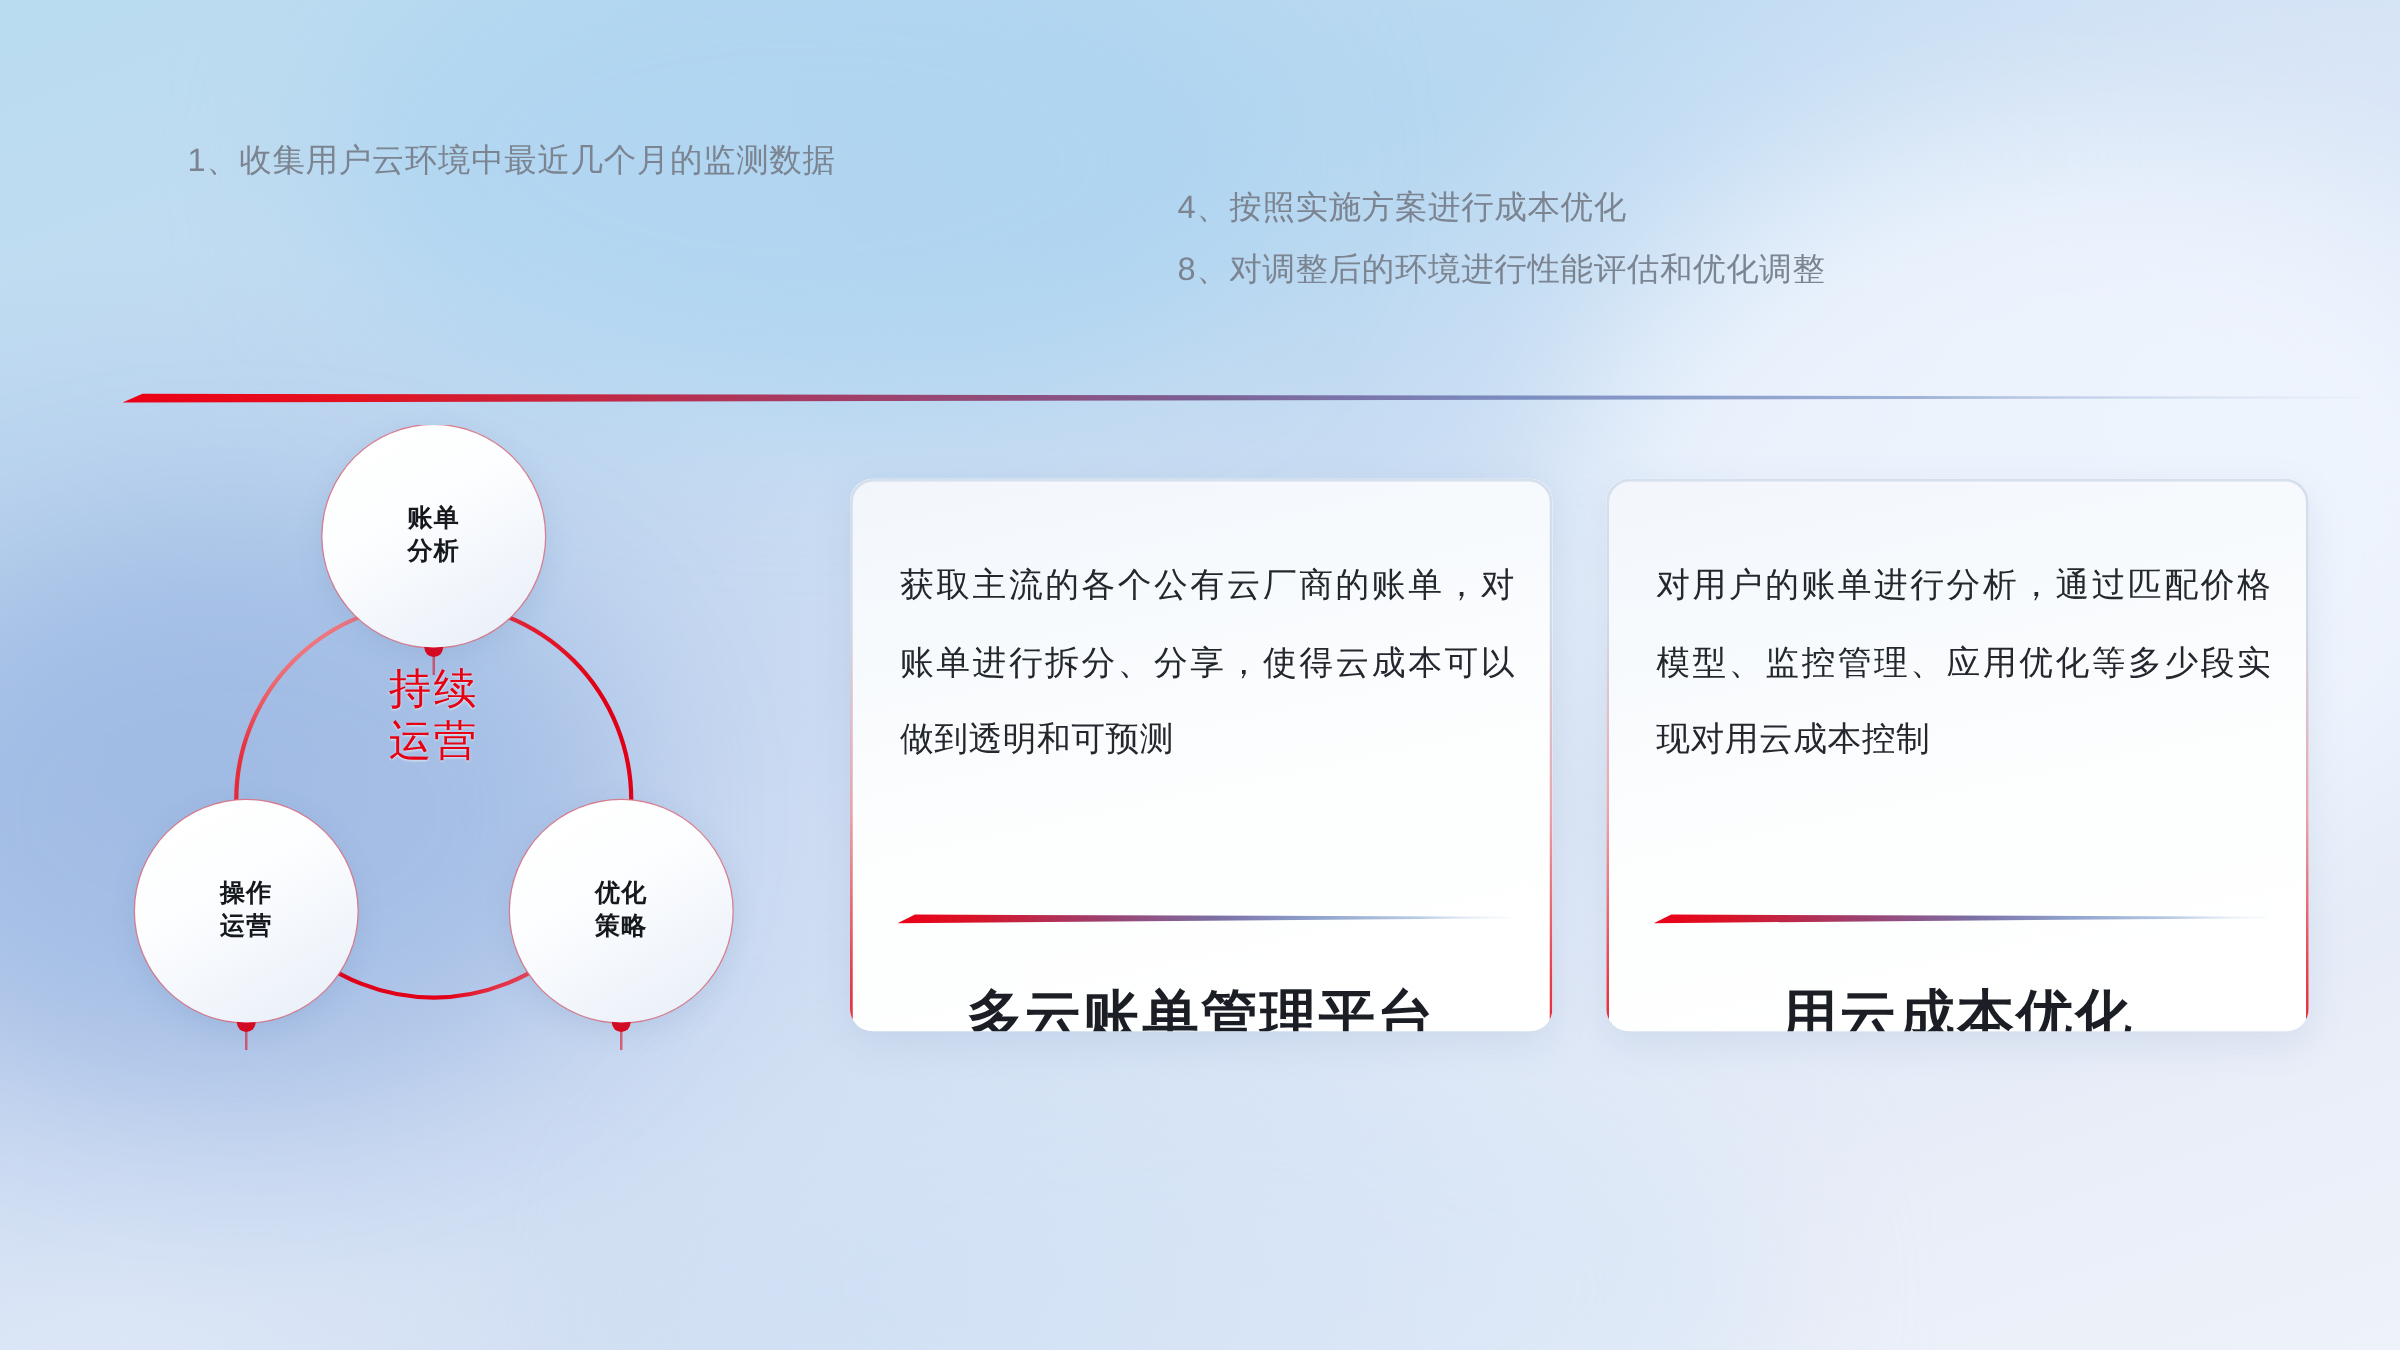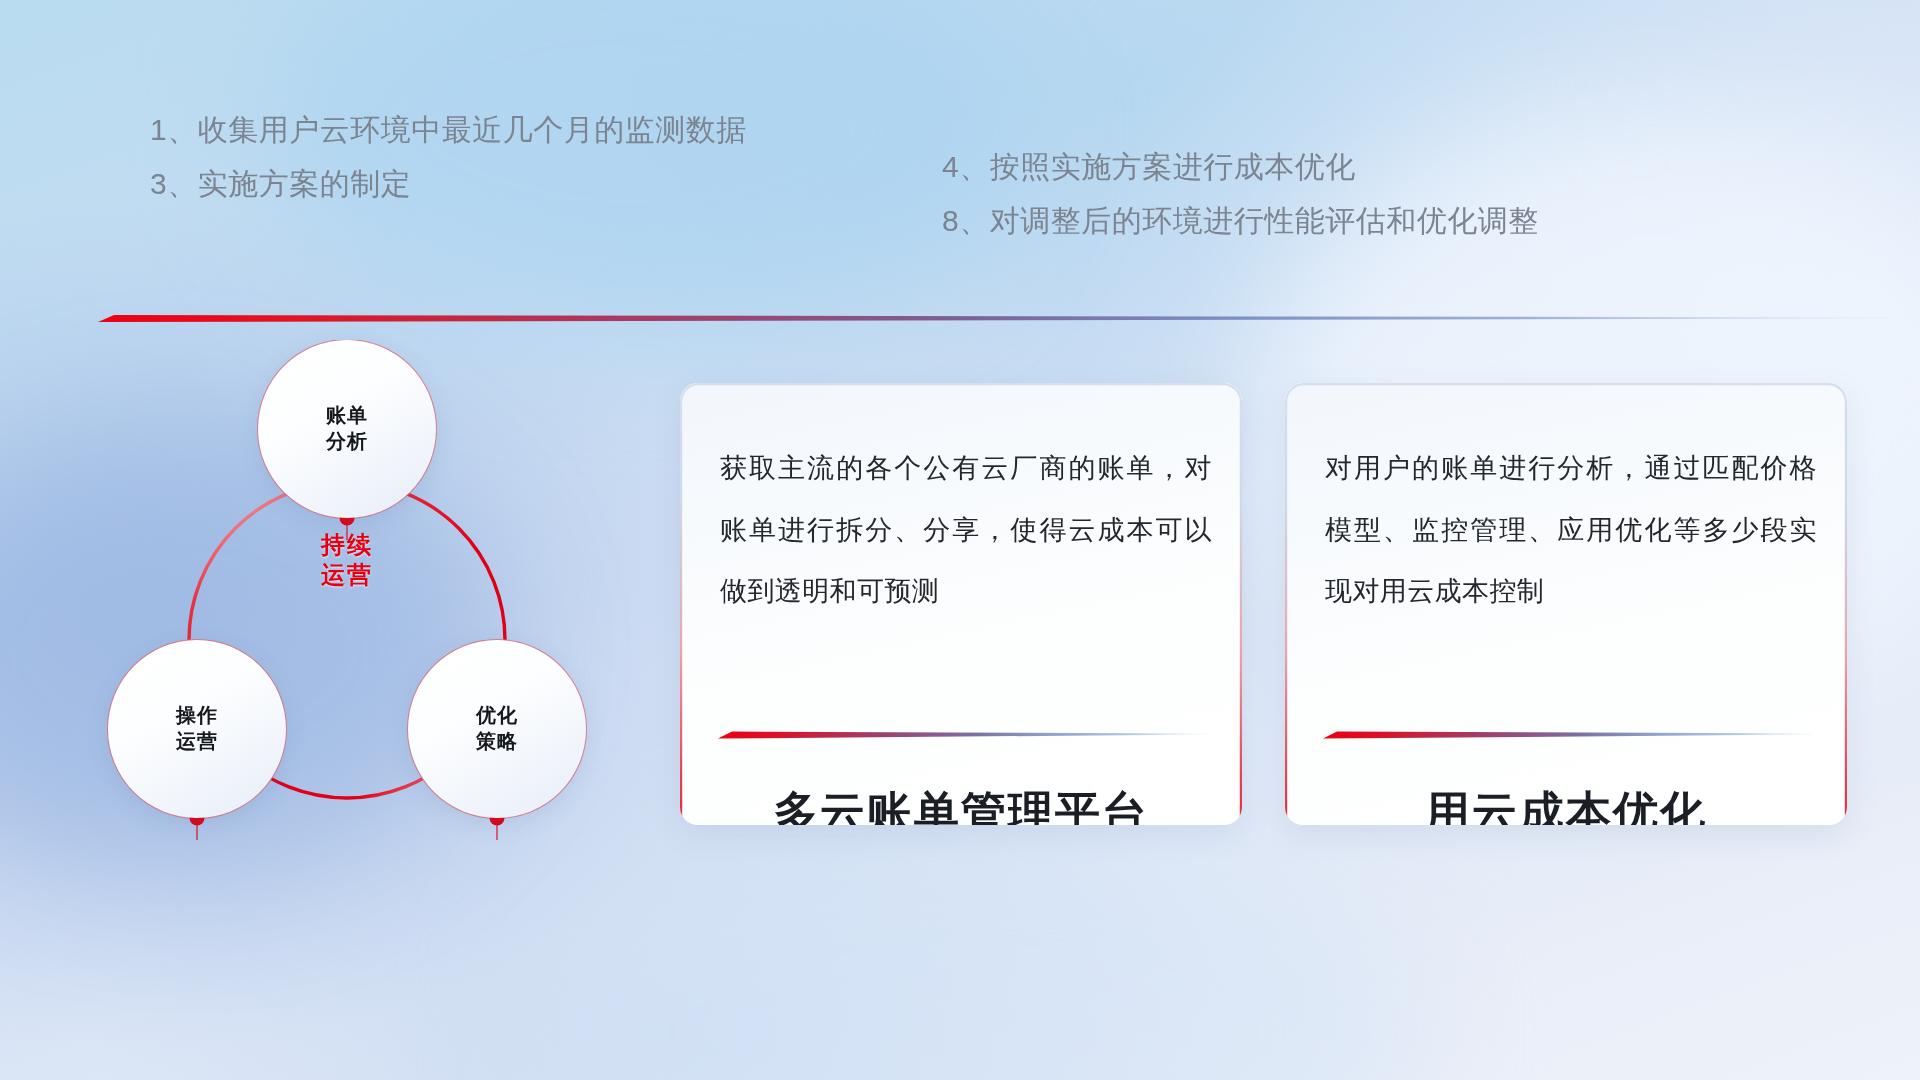--- a/index.html
+++ b/index.html
@@ -32,21 +32,21 @@
     filter: blur(60px);
   }
   .blob-a { left: -120px; top: 420px; width: 620px; height: 460px; background: rgba(141,173,222,0.45); }
   .blob-b { left: 260px;  top: -80px; width: 760px; height: 420px; background: rgba(166,210,240,0.55); }
   .blob-c { right: -100px; top: 120px; width: 760px; height: 600px; background: rgba(240,245,253,0.75); }
   .blob-d { left: 520px;  bottom: -160px; width: 900px; height: 420px; background: rgba(214,228,246,0.6); }
 
   
   .bullets {
     position: absolute;
-    font-size: 30px;
+    font-size: 26px;
     color: #7b8490;
     line-height: 1;
     letter-spacing: 0.5px;
     white-space: nowrap;
   }
   .bullets.left  { left: 150px; top: 115px; }
   .bullets.right { left: 942px; top: 152px; }
   .bullet-row {
     display: block;
     margin-bottom: 24px;
@@ -93,22 +93,22 @@
   .node-left   { left: 28px;  top: 300px; width: 178px; height: 178px; }
   .node-right  { left: 328px; top: 300px; width: 178px; height: 178px; }
 
   .center-label {
     position: absolute;
     left: 178px;
     top: 190px;
     width: 178px;
     text-align: center;
     color: #e60012;
-    font-weight: 700;
-    font-size: 24px;
+    font-weight: 400;
+    font-size: 34px;
     line-height: 1.24;
     letter-spacing: 2px;
     text-shadow: 0 1px 2px rgba(255,255,255,0.7);
   }
 
   
   .card {
     position: absolute;
     top: 383px;
     width: 562px;
@@ -166,21 +166,20 @@
 
 <div id="slide">
 
   <div class="blob blob-a"></div>
   <div class="blob blob-b"></div>
   <div class="blob blob-c"></div>
   <div class="blob blob-d"></div>
 
   <div class="bullets left">
     <span class="bullet-row">1、收集用户云环境中最近几个月的监测数据</span>
-    <span class="bullet-row">3、实施方案的制定</span>
   </div>
 
   <div class="bullets right">
     <span class="bullet-row">4、按照实施方案进行成本优化</span>
     <span class="bullet-row">8、对调整后的环境进行性能评估和优化调整</span>
   </div>
 
   <svg class="header-rule" viewBox="0 0 1790 12" preserveAspectRatio="none">
     <defs>
       <linearGradient id="ruleGradTop" x1="0" y1="0" x2="1" y2="0">

